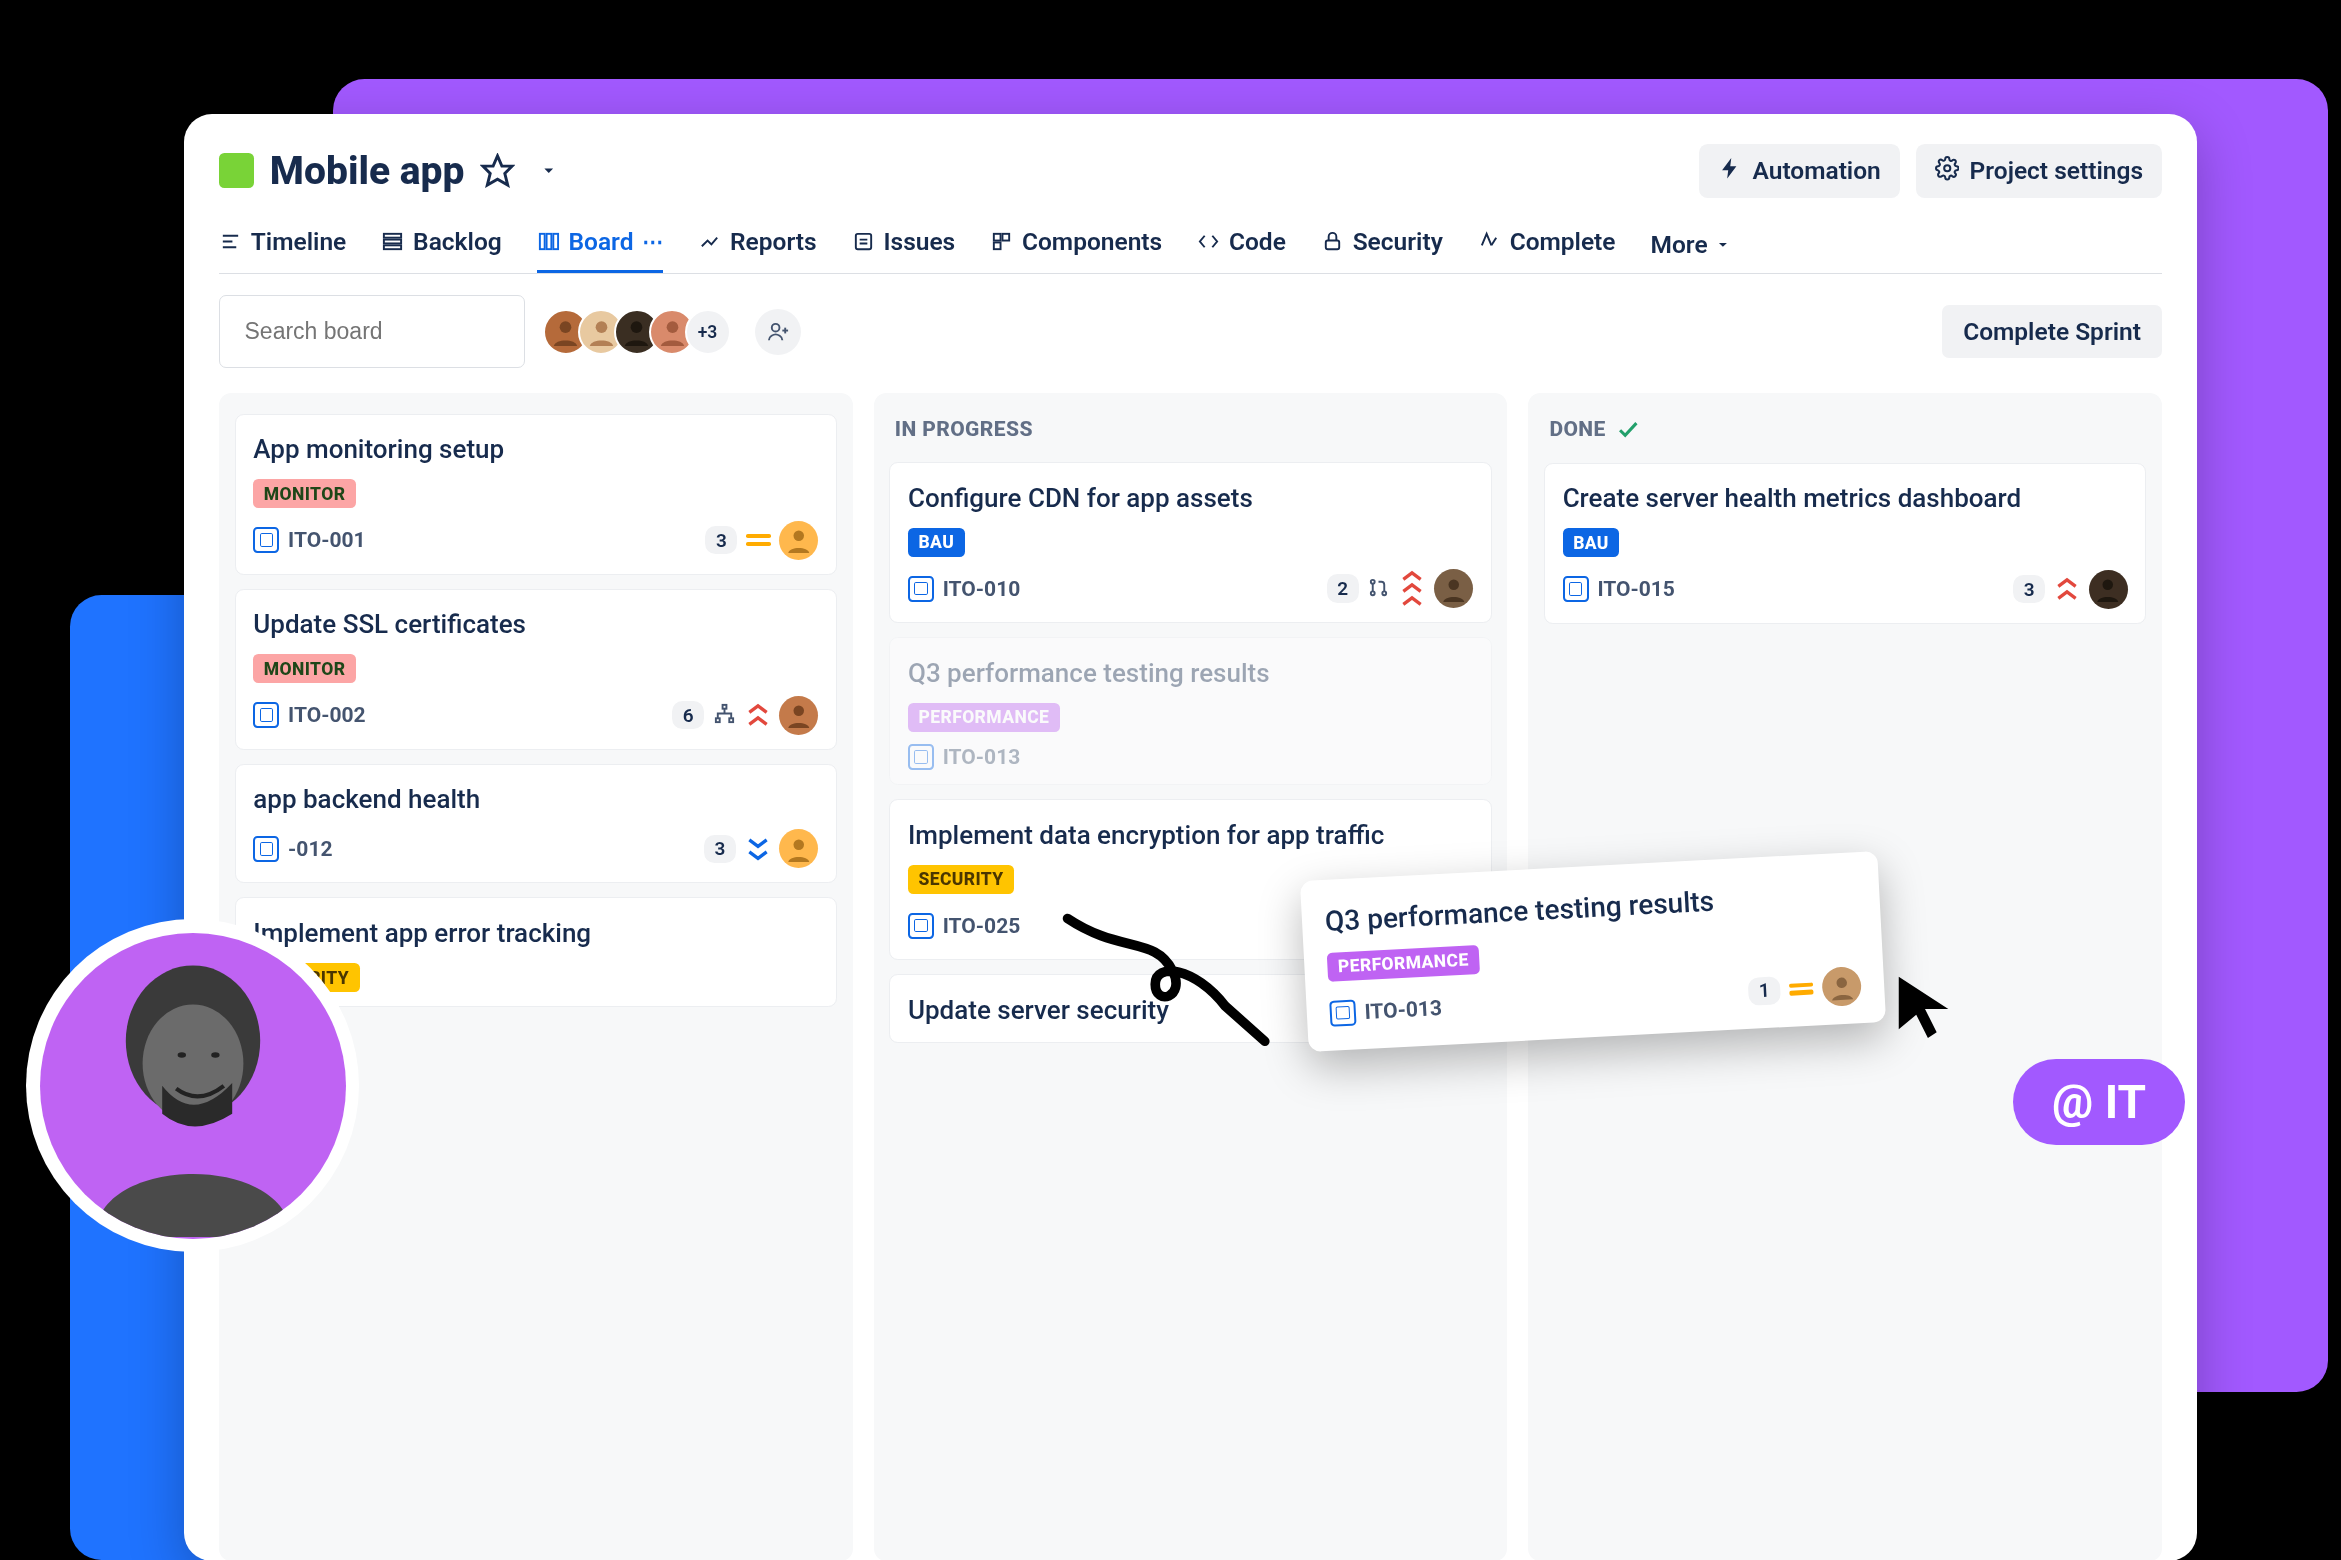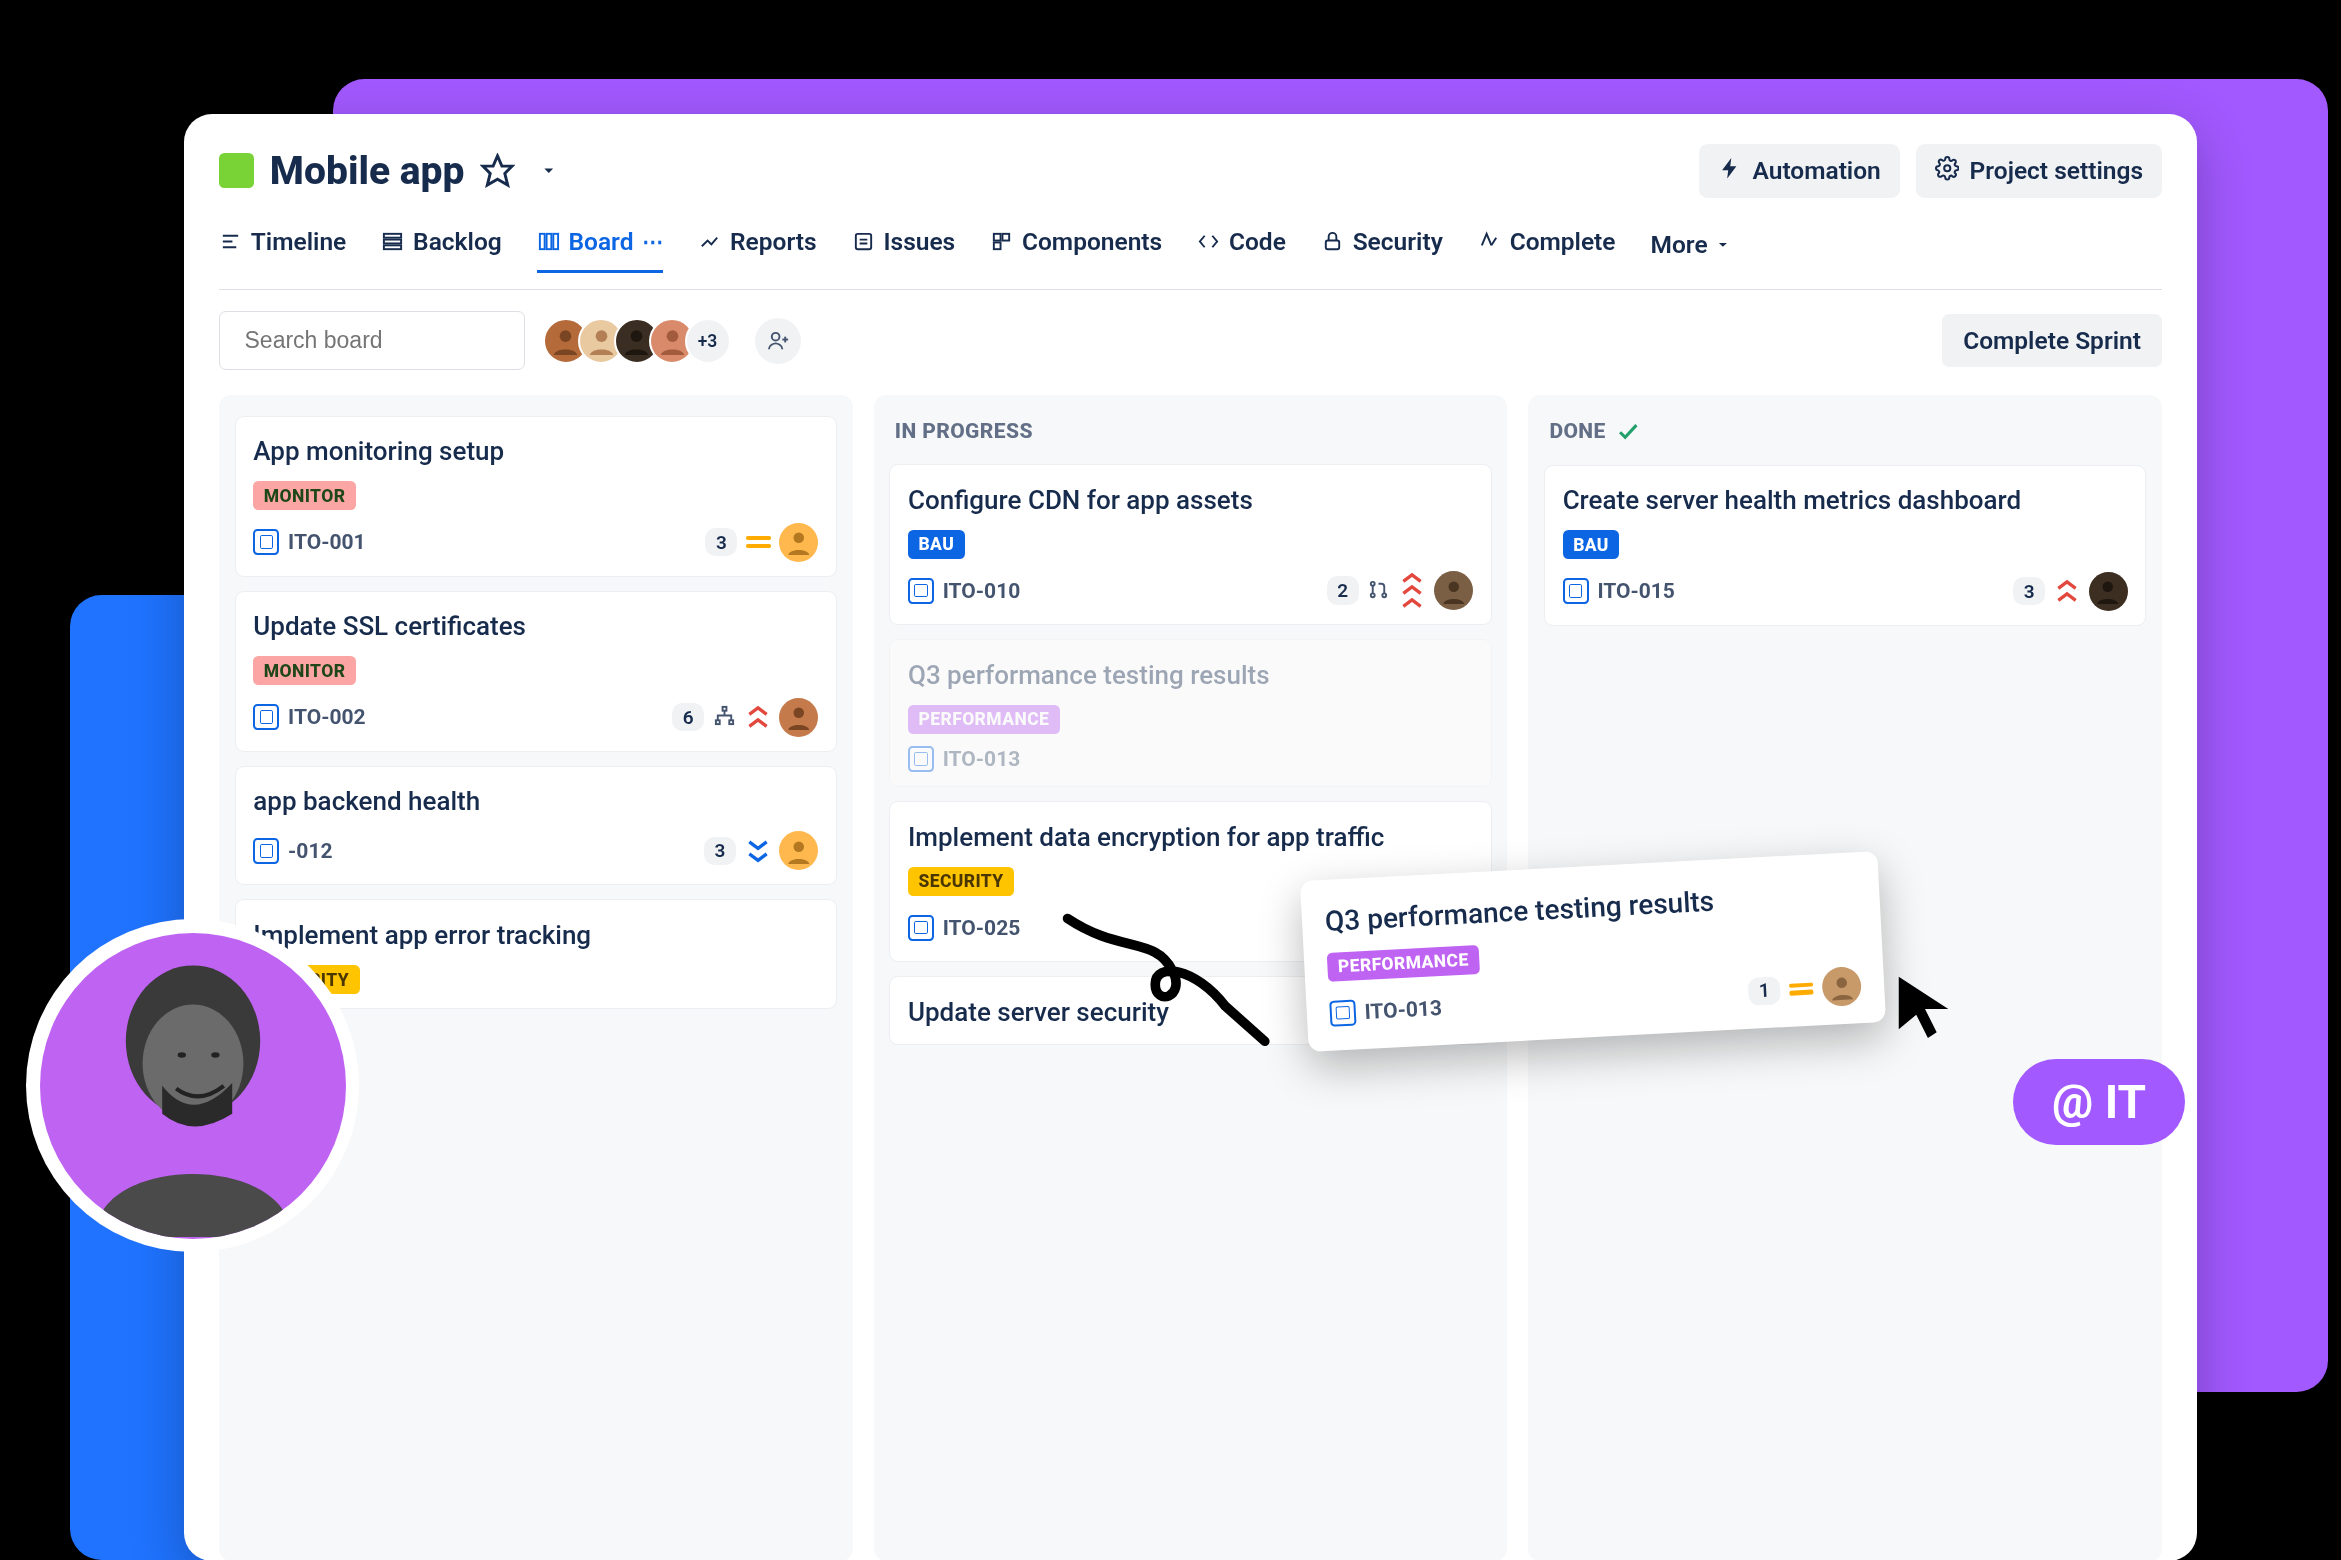--- a/index.html
+++ b/index.html
@@ -71,21 +71,21 @@
   color: #172b4d;
 }
 .pill-btn svg { width: 24.5px; height: 24.5px; }
 
 .tabs {
   display: flex;
   align-items: center;
   gap: 35px;
   margin-top: 19px;
   border-bottom: 1.8px solid #dcdfe4;
-  padding-bottom: 16px;
+  padding-bottom: 0;
 }
 .tab {
   display: flex; align-items: center; gap: 8.8px;
   font-size: 24.5px;
   font-weight: 600;
   color: #172b4d;
   padding: 10.5px 0 14px 0;
   border-bottom: 3.5px solid transparent;
 }
 .tab.active {
@@ -104,21 +104,21 @@
 .toolbar {
   display: flex;
   align-items: center;
   gap: 17.5px;
   margin-top: 21px;
 }
 .search {
   display: flex; align-items: center; gap: 10.5px;
   border: 1.8px solid #dcdfe4;
   border-radius: 7px;
-  padding: 15px 14px;
+  padding: 22px 14px;
   width: 306px;
 }
 .search input {
   border: none; outline: none;
   font-size: 23px;
   color: #626f86;
   flex: 1;
   background: transparent;
 }
 .avatars { display: flex; align-items: center; }

